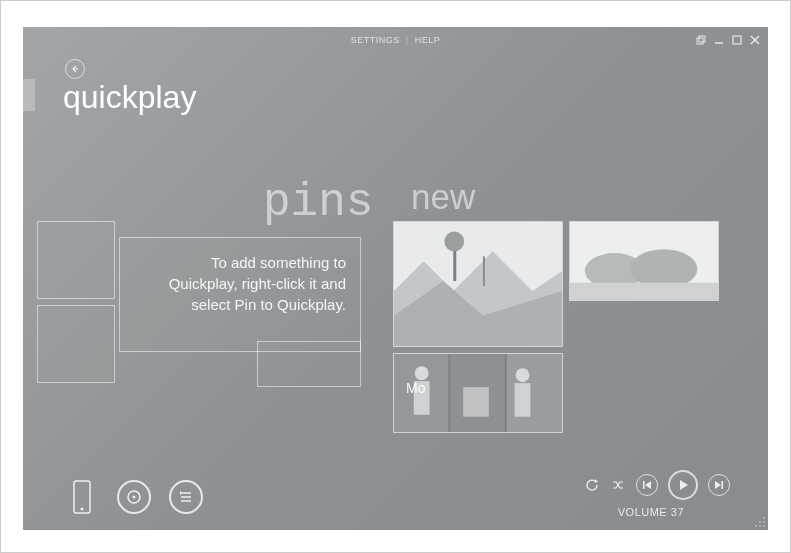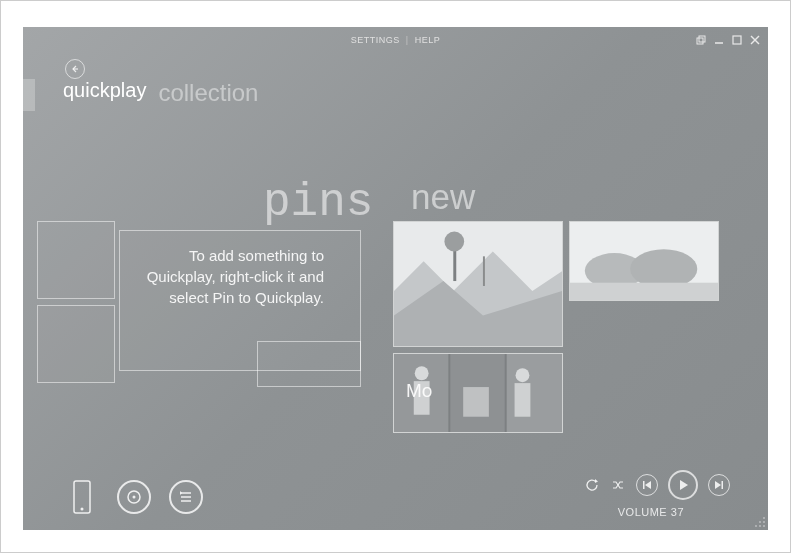--- a/index.html
+++ b/index.html
@@ -104,21 +104,21 @@
     .nav-title {
       position: absolute;
       top: 52px;
       left: 40px;
       display: flex;
       gap: 12px;
       font-weight: 300;
     }
     .nav-title .active {
       color: #ffffff;
-      font-size: 20px;
+      font-size: 32px;
     }
     .nav-title .inactive {
       color: rgba(255,255,255,0.45);
       font-size: 24px;
     }
     
     .section-pins-title {
       position: absolute;
       top: 150px;
       left: 240px;
@@ -143,21 +143,21 @@
       width: 328px;
       height: 170px;
     }
     .tile {
       position: absolute;
       border: 1px solid rgba(255,255,255,0.5);
       background: rgba(255,255,255,0.02);
     }
     .tile-small-1 { left: 0; top: 0; width: 78px; height: 78px; }
     .tile-small-2 { left: 0; top: 82; width: 78px; height: 78px; top:84px;}
-    .tile-wide   { left: 82px; top: 9px; width: 242px; height: 141px; padding: 14px; display:flex; align-items:flex-start; }
+    .tile-wide   { left: 82px; top: 16px; width: 242px; height: 115px; padding: 14px; display:flex; align-items:flex-start; justify-content:flex-end;}
     .tile-med    { left: 220px; top: 120px; width: 104px; height: 46px; }
     .tile-wide .hint {
       color: rgba(255,255,255,0.9);
       font-size: 15px;
       text-align: right;
       line-height: 1.4;
       font-weight: 300;
       max-width: 190px;
     }
     
@@ -177,21 +177,21 @@
     }
     .thumb svg { width: 100%; height: 100%; display:block;}
     .thumb-large { left: 0; top: 0; width: 170px; height: 126px; }
     .thumb-right { left: 176px; top: 0; width: 150px; height: 80px; }
     .thumb-bottom { left: 0; top: 132px; width: 170px; height: 80px; }
     .thumb-bottom .overlay-label{
       position:absolute;
       left: 12px;
       top: 26px;
       color: rgba(255,255,255,0.9);
-      font-size: 19px;
+      font-size: 14px;
       font-weight: 300;
     }
     
     .device-icons {
       position: absolute;
       bottom: 16px;
       left: 42px;
       display: flex;
       gap: 18px;
       align-items: center;
@@ -305,21 +305,20 @@
     <svg viewBox="0 0 10 10" fill="none">
         <path d="M6 2 L3 5 L6 8" stroke-width="1.2"></path>
         <line x1="3" y1="5" x2="8" y2="5" stroke-width="1.2"></line>
       </svg>
   </div>
 
   <div class="left-accent"></div>
 
   <div class="nav-title">
     <span class="active">quickplay</span>
-    <span class="inactive">collection</span>
   </div>
 
   <div class="section-pins-title">pins</div>
   <div class="section-new-title">new</div>
 
   <div class="pins-area">
     <div class="tile tile-small-1"></div>
     <div class="tile tile-small-2"></div>
     <div class="tile tile-wide">
       <div class="hint">To add something to Quickplay, right-click it and select Pin to Quickplay.</div>

